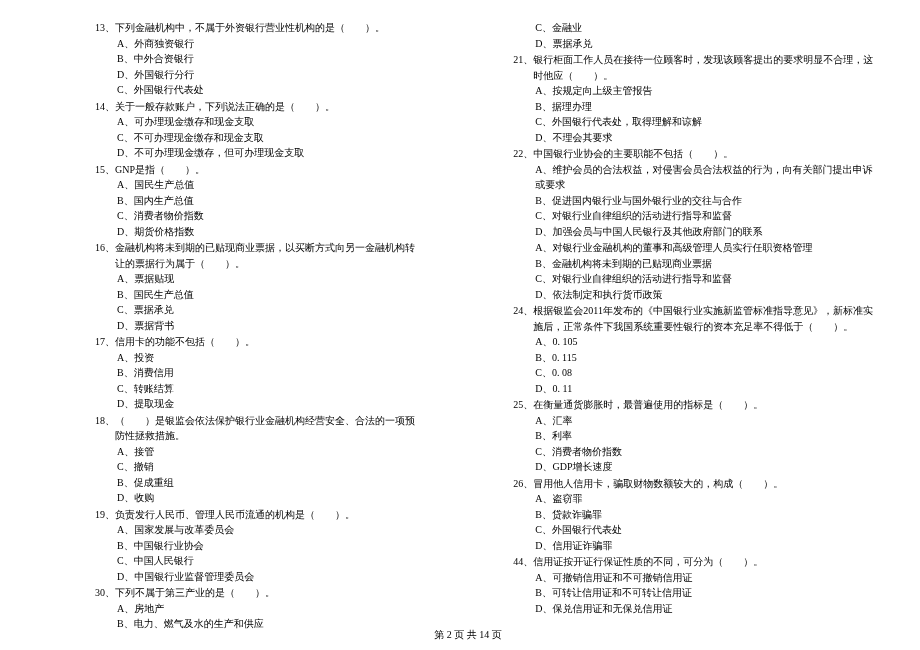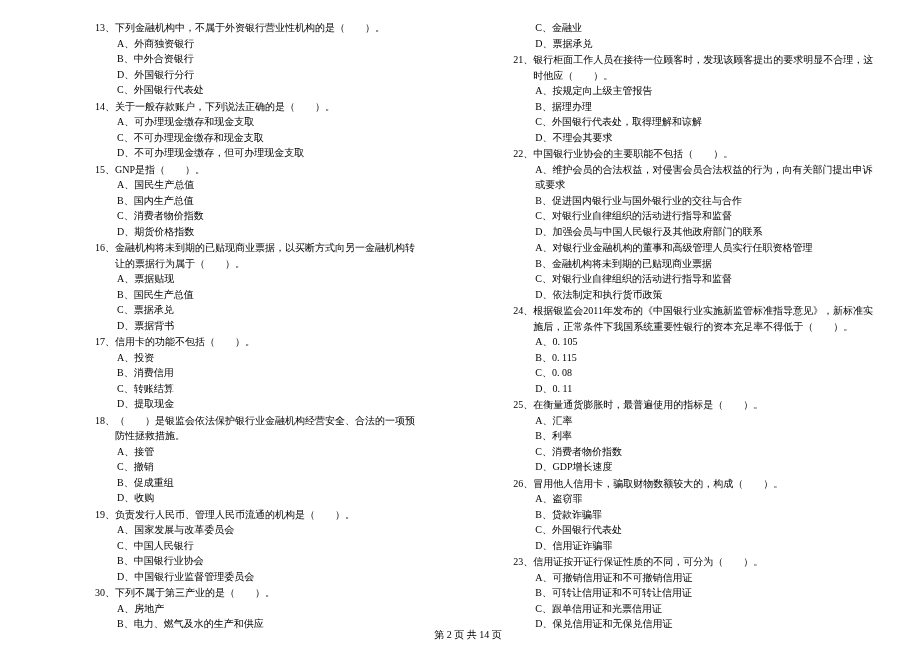--- a/index.html
+++ b/index.html
@@ -111,22 +111,22 @@
         <span class="opt">C、撤销</span>
         <span class="opt">B、促成重组</span>
         <span class="opt">D、收购</span>
       </div>
     </div>
 
     <div class="q-item">
       <div class="q-title">19、负责发行人民币、管理人民币流通的机构是（　　）。</div>
       <div class="q-options">
         <span class="opt">A、国家发展与改革委员会</span>
+        <span class="opt">B、中国银行业协会</span>
         <span class="opt">C、中国人民银行</span>
-        <span class="opt">B、中国银行业协会</span>
         <span class="opt">D、中国银行业监督管理委员会</span>
       </div>
     </div>
 
     <div class="q-item">
       <div class="q-title">30、下列不属于第三产业的是（　　）。</div>
       <div class="q-options">
         <span class="opt">A、房地产</span>
         <span class="opt">B、电力、燃气及水的生产和供应</span>
       </div>
@@ -196,25 +196,24 @@
       <div class="q-title">26、冒用他人信用卡，骗取财物数额较大的，构成（　　）。</div>
       <div class="q-options">
         <span class="opt">A、盗窃罪</span>
         <span class="opt">B、贷款诈骗罪</span>
         <span class="opt">C、外国银行代表处</span>
         <span class="opt">D、信用证诈骗罪</span>
       </div>
     </div>
 
     <div class="q-item">
-      <div class="q-title">23、信用证按开证行保证性质的不同，可分为（　　）。</div>
+      <div class="q-title">44、信用证按开证行保证性质的不同，可分为（　　）。</div>
       <div class="q-options">
         <span class="opt">A、可撤销信用证和不可撤销信用证</span>
         <span class="opt">B、可转让信用证和不可转让信用证</span>
-        <span class="opt">C、跟单信用证和光票信用证</span>
         <span class="opt">D、保兑信用证和无保兑信用证</span>
       </div>
     </div>
 
   </div>
 </div>
 
 <div class="footer">第 2 页  共 14 页</div>
 
 </body></html>

